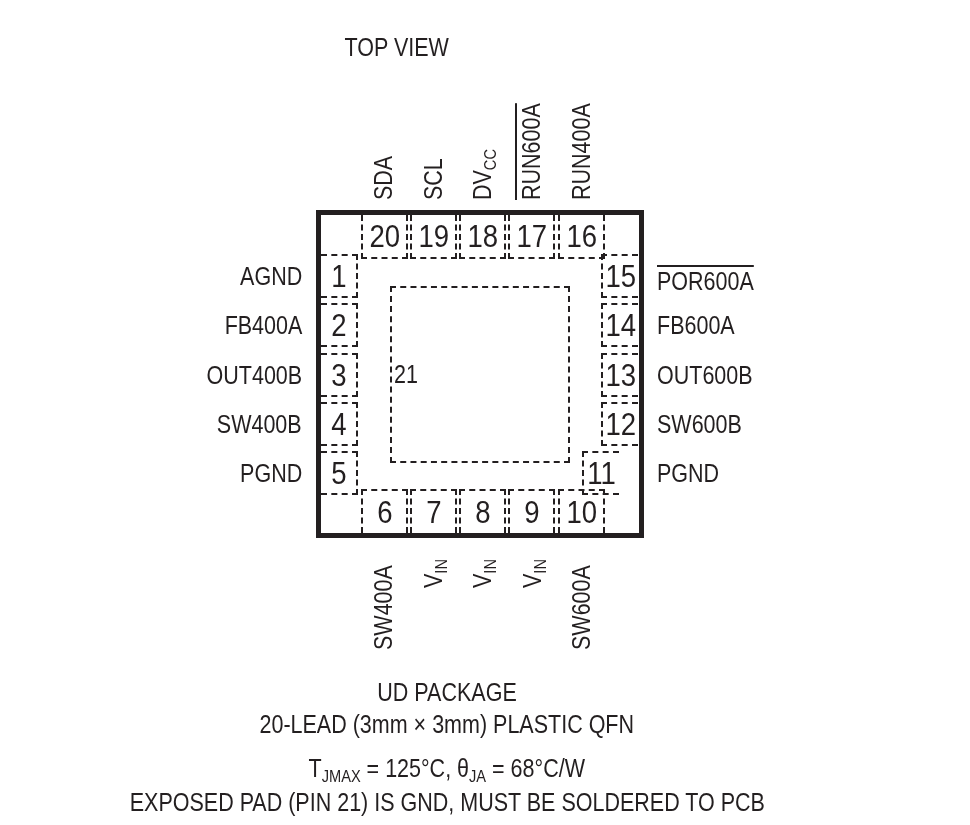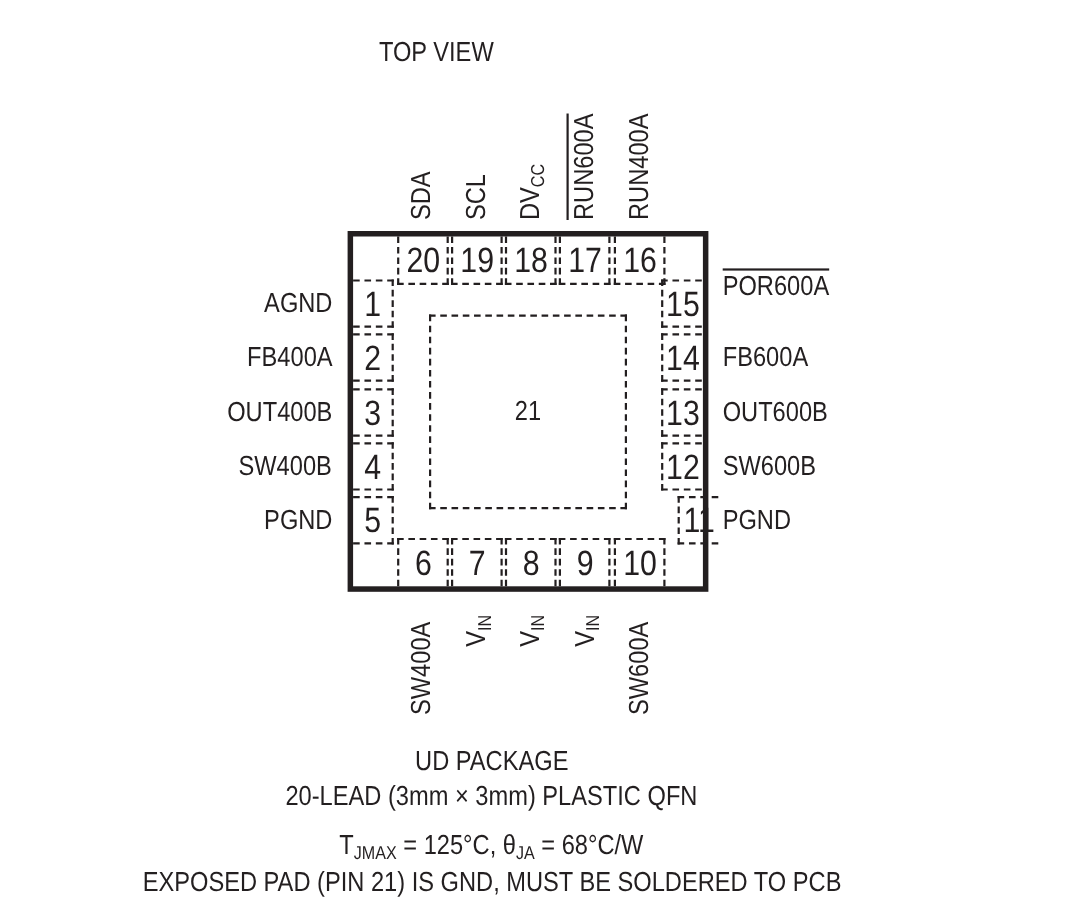--- a/index.html
+++ b/index.html
@@ -11,21 +11,21 @@
            border: 5px solid #231f20; }
     .pinbox { position: absolute; border: 2px dashed #231f20; box-sizing: border-box;
               font-size: 32px; display: flex; align-items: center; justify-content: center; }
     .pinbox span { display: inline-block; transform: scaleX(0.86); }
     .topbox { border-top: none; width: 47px; height: 44px; }
     .botbox { border-bottom: none; width: 47px; height: 44px; }
     .leftbox { border-left: none; width: 37px; height: 44px; }
     .rightbox { border-right: none; width: 37px; height: 44px; }
     #epad { position: absolute; left: 390px; top: 286px; width: 180px; height: 177px;
             border: 2px dashed #231f20; box-sizing: border-box;
-            display: flex; align-items: center; justify-content: center; font-size: 25px; }
+            display: flex; align-items: center; font-size: 25px; }
     #epad span { display: inline-block; transform: scaleX(0.86); }
     .lbl-left { position: absolute; right: 668px; font-size: 25px; text-align: right; }
     .lbl-left span { display: inline-block; transform: scaleX(0.86); transform-origin: right center; }
     .lbl-right { position: absolute; left: 657px; font-size: 25px; }
     .lbl-right span { display: inline-block; transform: scaleX(0.86); transform-origin: left center; }
     .vlabel { position: absolute; font-size: 25px; white-space: nowrap;
               transform: rotate(-90deg); transform-origin: left top; }
     .vlabel .inner { display: inline-block; transform: scaleX(0.86); transform-origin: left center; }
     .over { text-decoration: overline; }
     sub { font-size: 17px; vertical-align: -5px; }
@@ -82,21 +82,21 @@
   </div>
 <div class="pinbox rightbox" style="left:601px; top:303px;">
     <span>14</span>
   </div>
 <div class="pinbox rightbox" style="left:601px; top:353px;">
     <span>13</span>
   </div>
 <div class="pinbox rightbox" style="left:601px; top:402px;">
     <span>12</span>
   </div>
-<div class="pinbox rightbox" style="left:616px; top:451px;">
+<div class="pinbox rightbox" style="left:582px; top:451px;">
     <span>11</span>
   </div>
 
 <div class="pinbox botbox" style="left:361px; top:489px;">
     <span>6</span>
   </div>
 <div class="pinbox botbox" style="left:410px; top:489px;">
     <span>7</span>
   </div>
 <div class="pinbox botbox" style="left:459px; top:489px;">
@@ -112,21 +112,21 @@
 <div id="epad">
     <span>21</span>
   </div>
 
 <div class="lbl-left" style="top:262px;"><span>AGND</span></div>
 <div class="lbl-left" style="top:311px;"><span>FB400A</span></div>
 <div class="lbl-left" style="top:361px;"><span>OUT400B</span></div>
 <div class="lbl-left" style="top:410px;"><span>SW400B</span></div>
 <div class="lbl-left" style="top:459px;"><span>PGND</span></div>
 
-<div class="lbl-right" style="top:246px;text-decoration:underline;"><span class="over">POR600A</span></div>
+<div class="lbl-right" style="top:267px;text-decoration:underline;"><span class="over">POR600A</span></div>
 <div class="lbl-right" style="top:311px;"><span>FB600A</span></div>
 <div class="lbl-right" style="top:361px;"><span>OUT600B</span></div>
 <div class="lbl-right" style="top:410px;"><span>SW600B</span></div>
 <div class="lbl-right" style="top:459px;"><span>PGND</span></div>
 
 <div class="vlabel" style="left:369px; top:650px;"><span class="inner">SW400A</span></div>
 <div class="vlabel" style="left:419px; top:588px;"><span class="inner"><span>V</span><sub>IN</sub></span></div>
 <div class="vlabel" style="left:468px; top:588px;"><span class="inner"><span>V</span><sub>IN</sub></span></div>
 <div class="vlabel" style="left:518px; top:588px;"><span class="inner"><span>V</span><sub>IN</sub></span></div>
 <div class="vlabel" style="left:567px; top:650px;"><span class="inner">SW600A</span></div>

